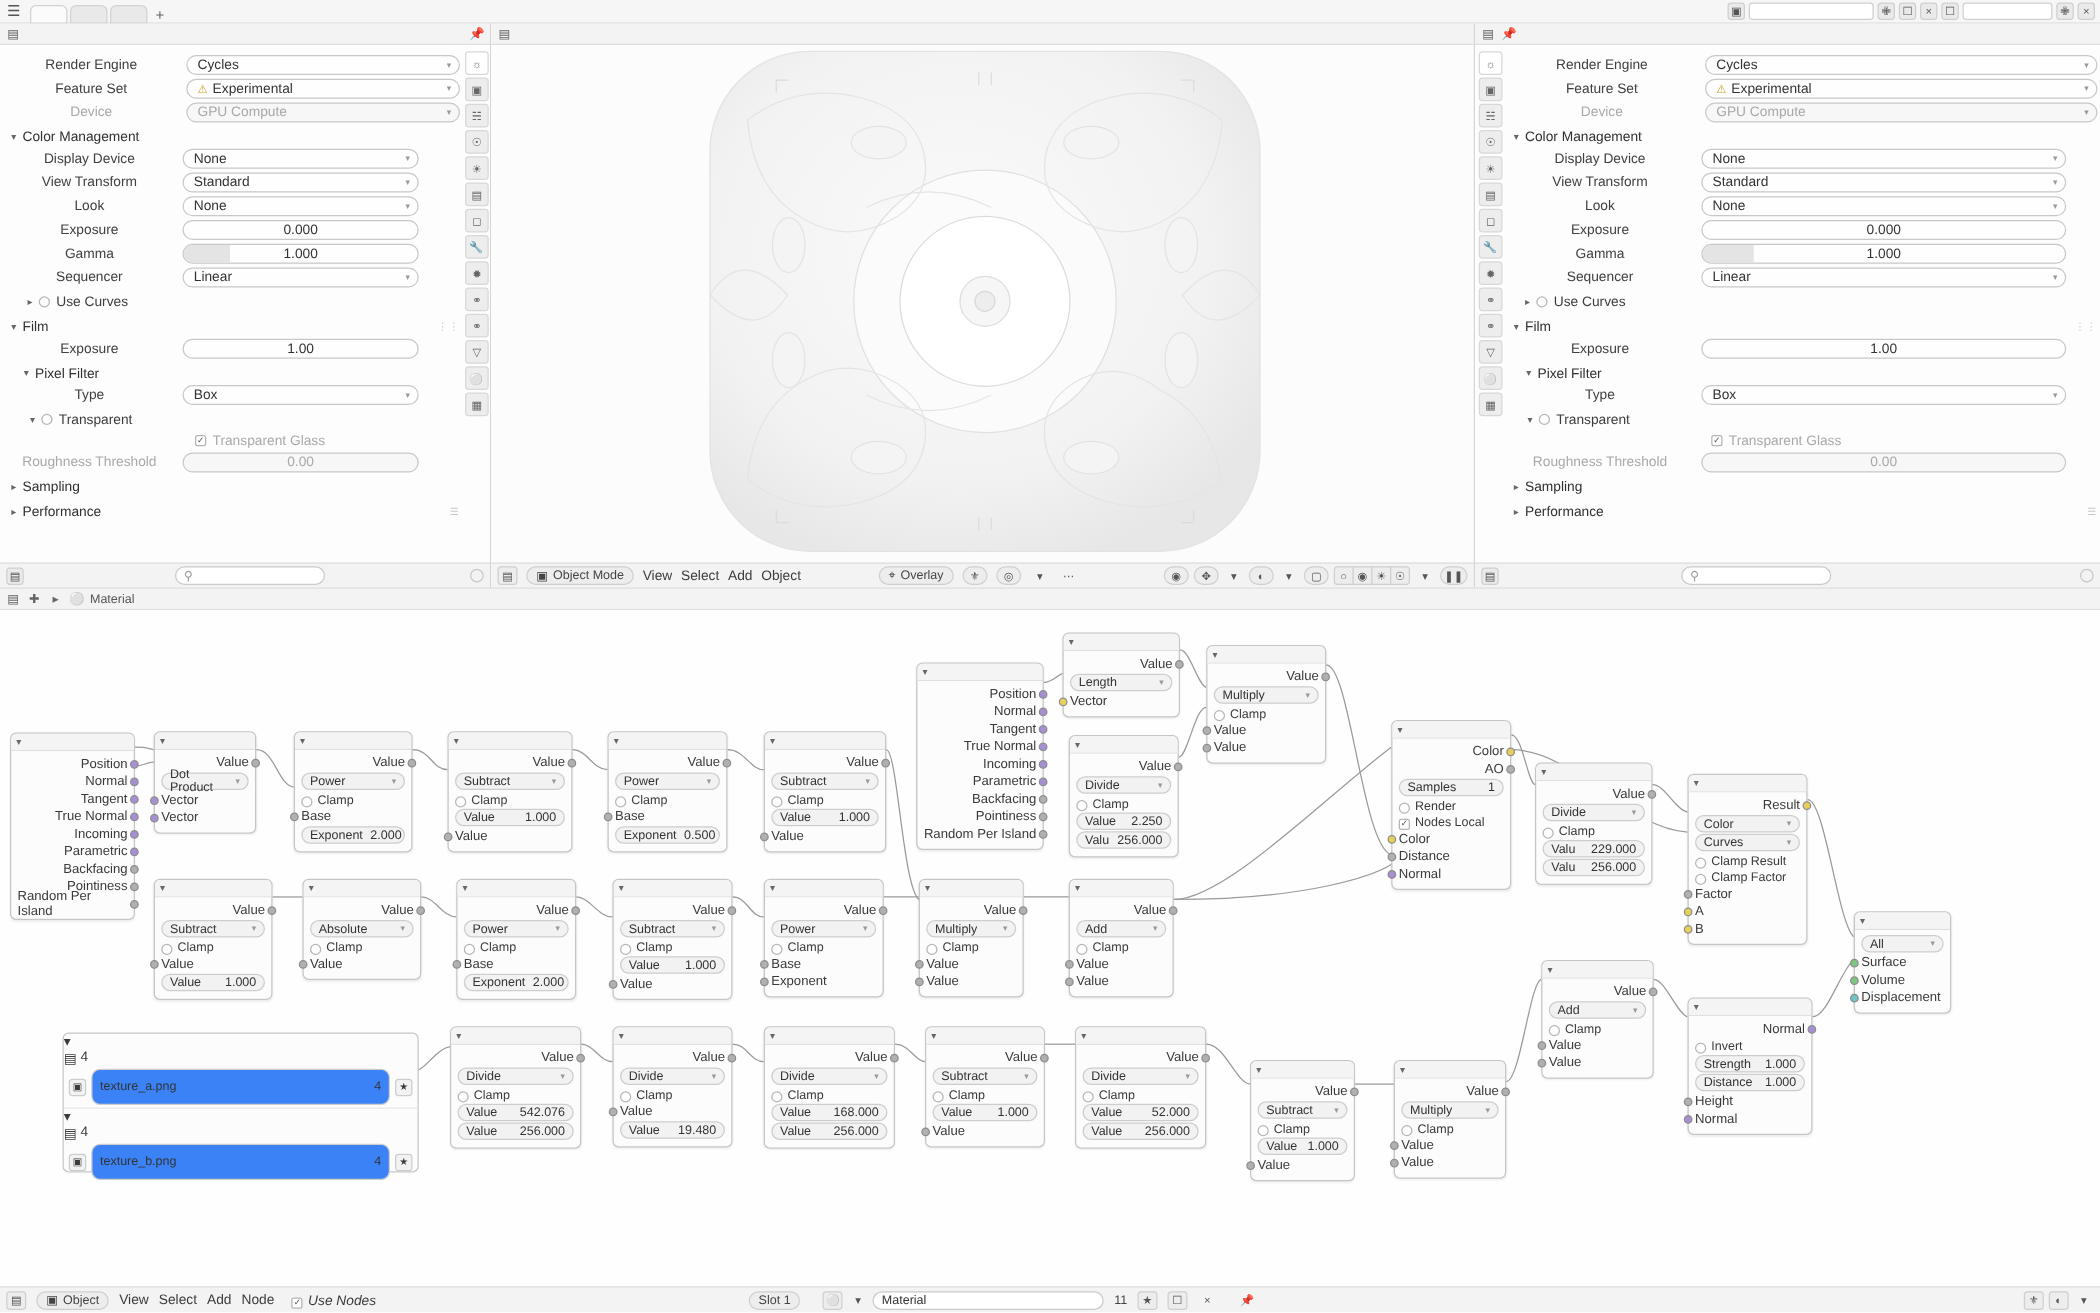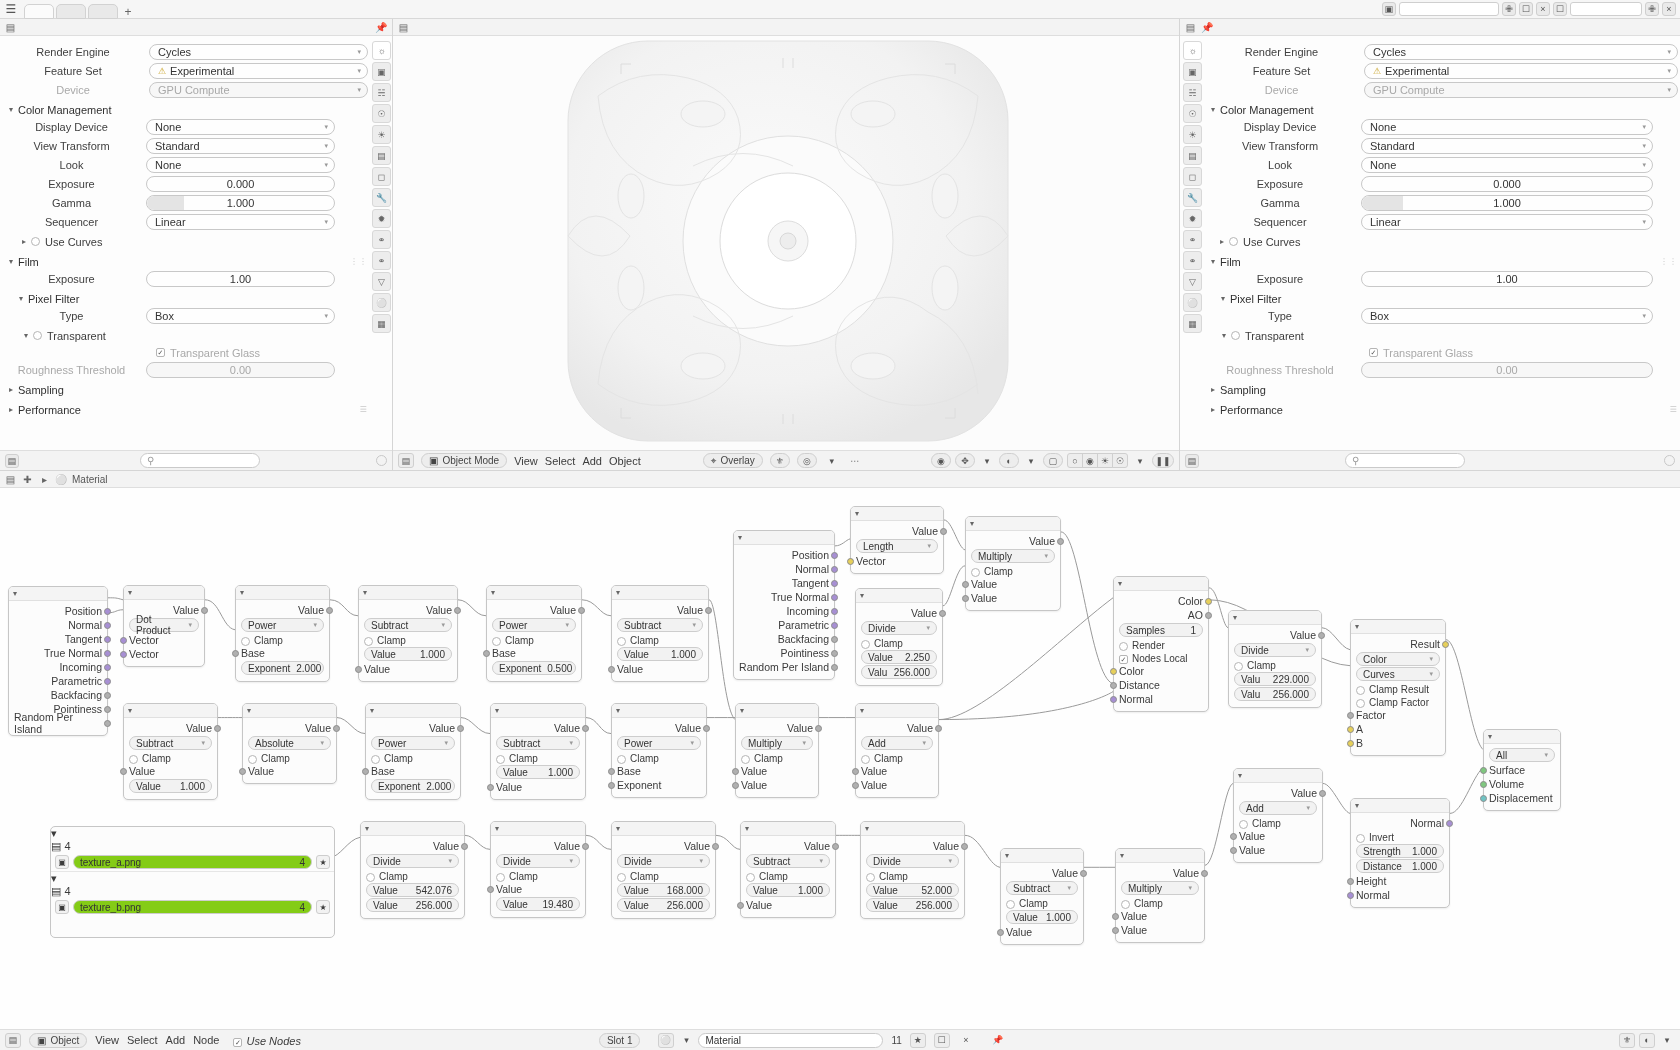--- a/index.html
+++ b/index.html
@@ -155,22 +155,22 @@
 
   .ne-foot {
     position:absolute; left:0; right:0; bottom:0; height:21px; background:#f3f3f3;
     border-top:1px solid #dedede; display:flex; align-items:center; padding:0 5px; gap:8px;
   }
   .imgpreview {
     position:absolute; background:#fcfcfc; border:1px solid #c6c6c6; border-radius:5px;
   }
   .imgrow { display:flex; align-items:center; gap:4px; padding:2px 4px; }
   .imgfield {
-    flex:1; height:14px; background:#84cc16; border:1px solid #cdcdcd; border-radius:7px;
-    display:flex; align-items:flex-end; padding:0 6px; font-size:10px; color:#333;
+    flex:1; height:29px; background:#3b82f6; border:1px solid #cdcdcd; border-radius:7px;
+    display:flex; align-items:center; padding:0 6px; font-size:10px; color:#333;
     justify-content:space-between;
   }
 </style>
 </head>
 <body>
 
 <div class="app">
 
   <div class="topbar">
     <div class="hamburger">☰</div>

